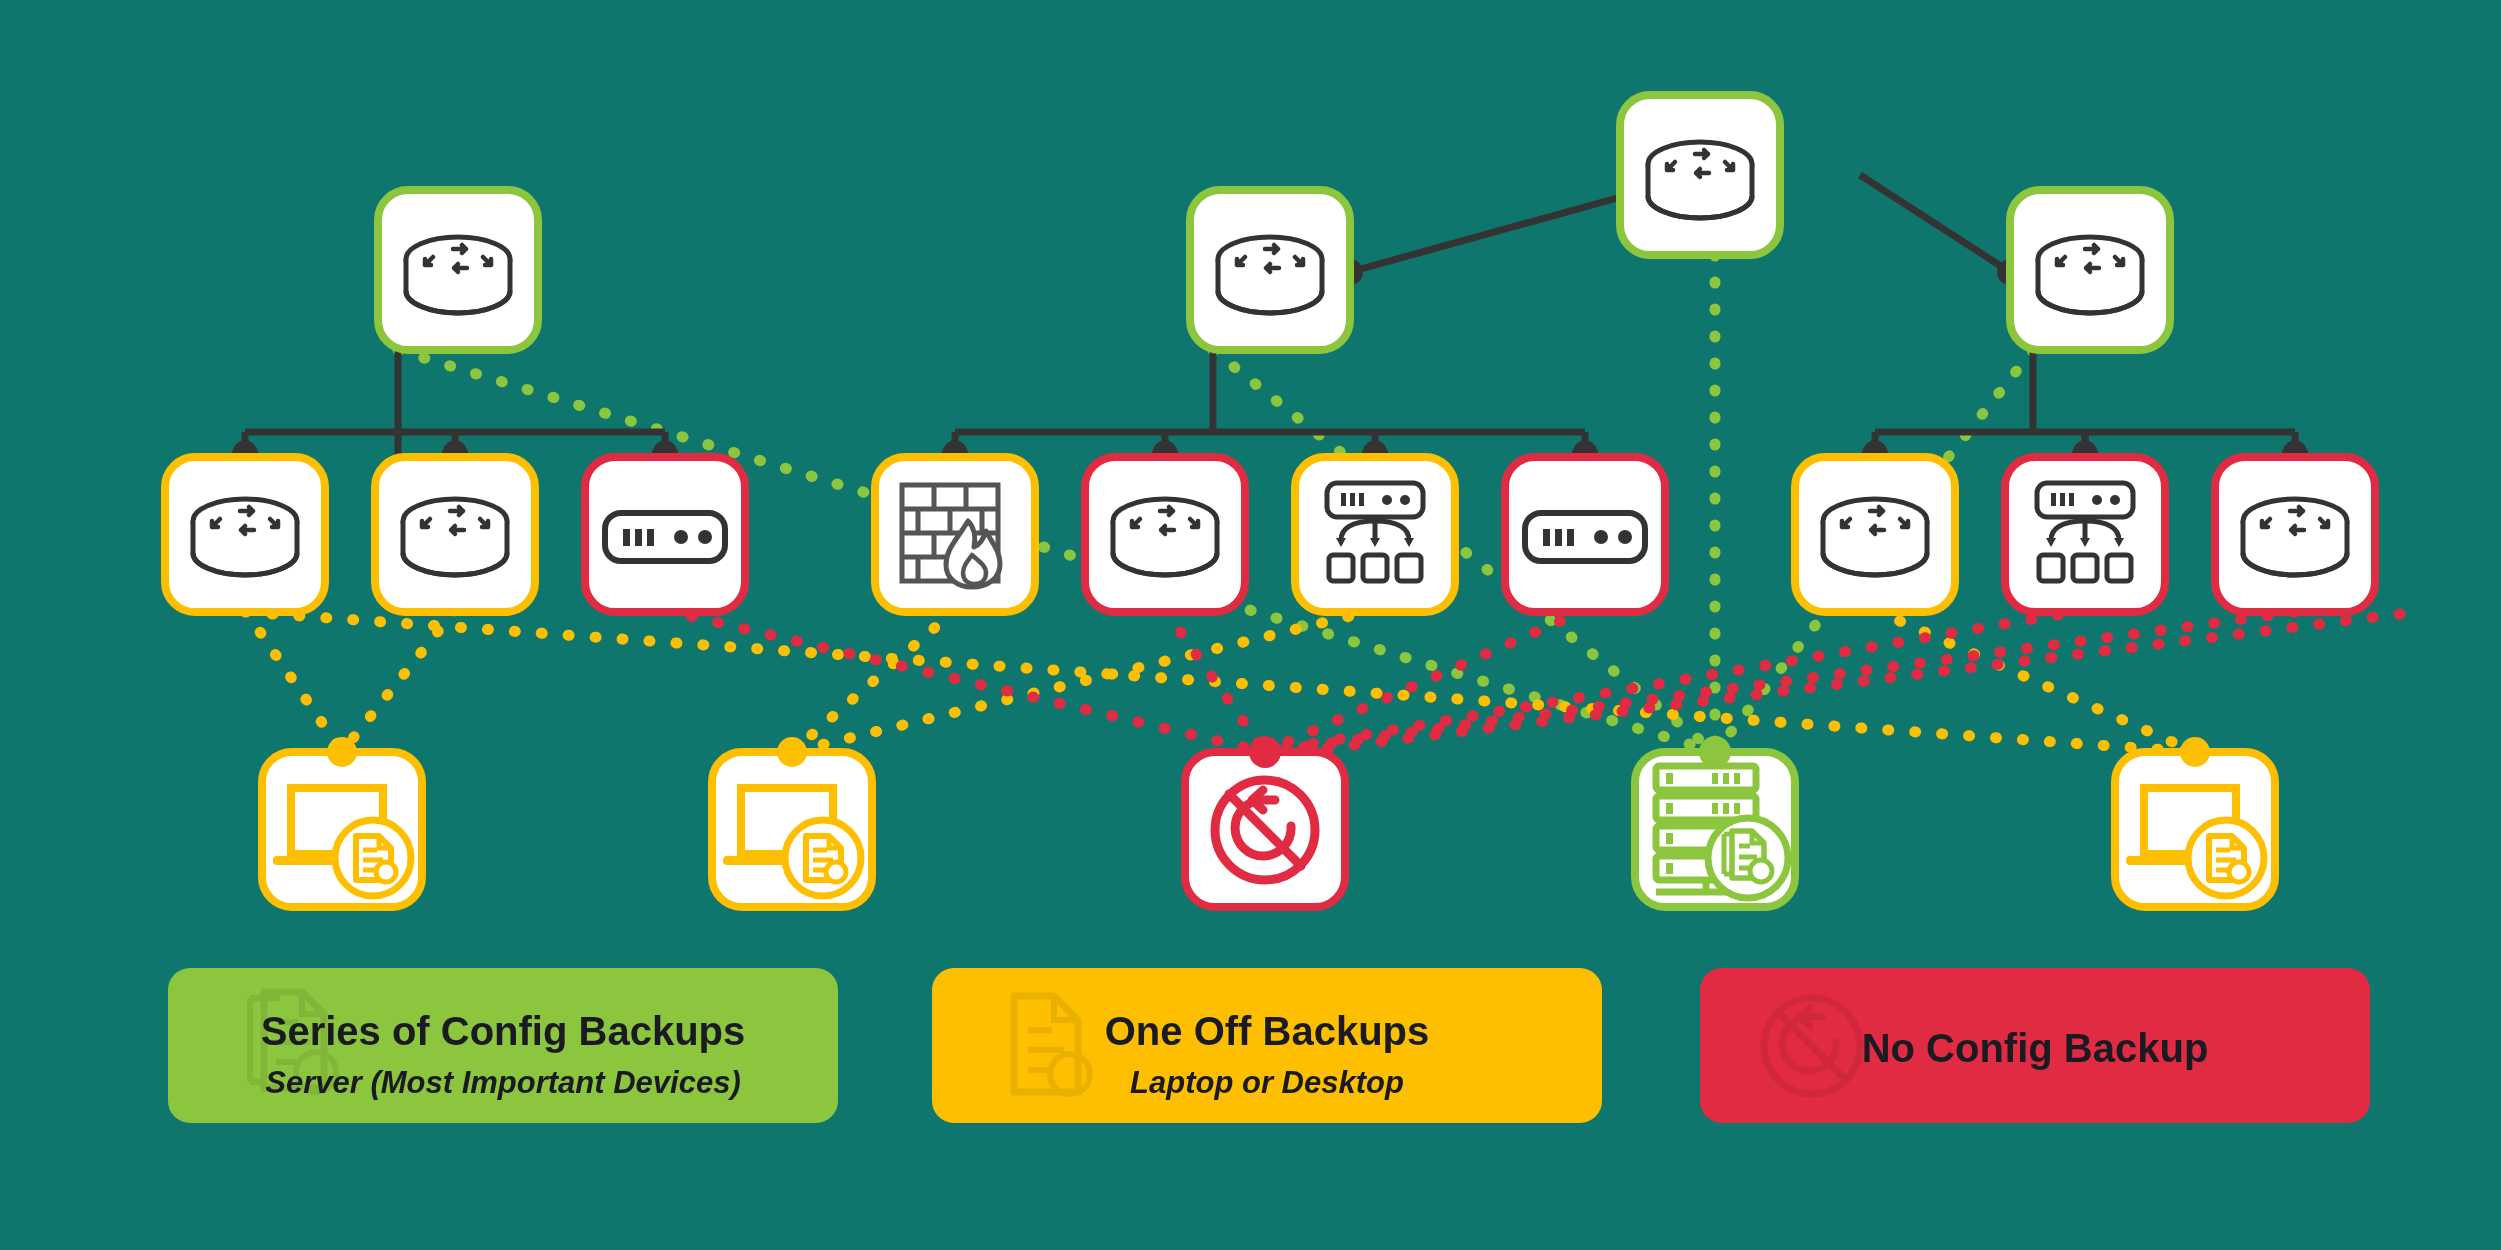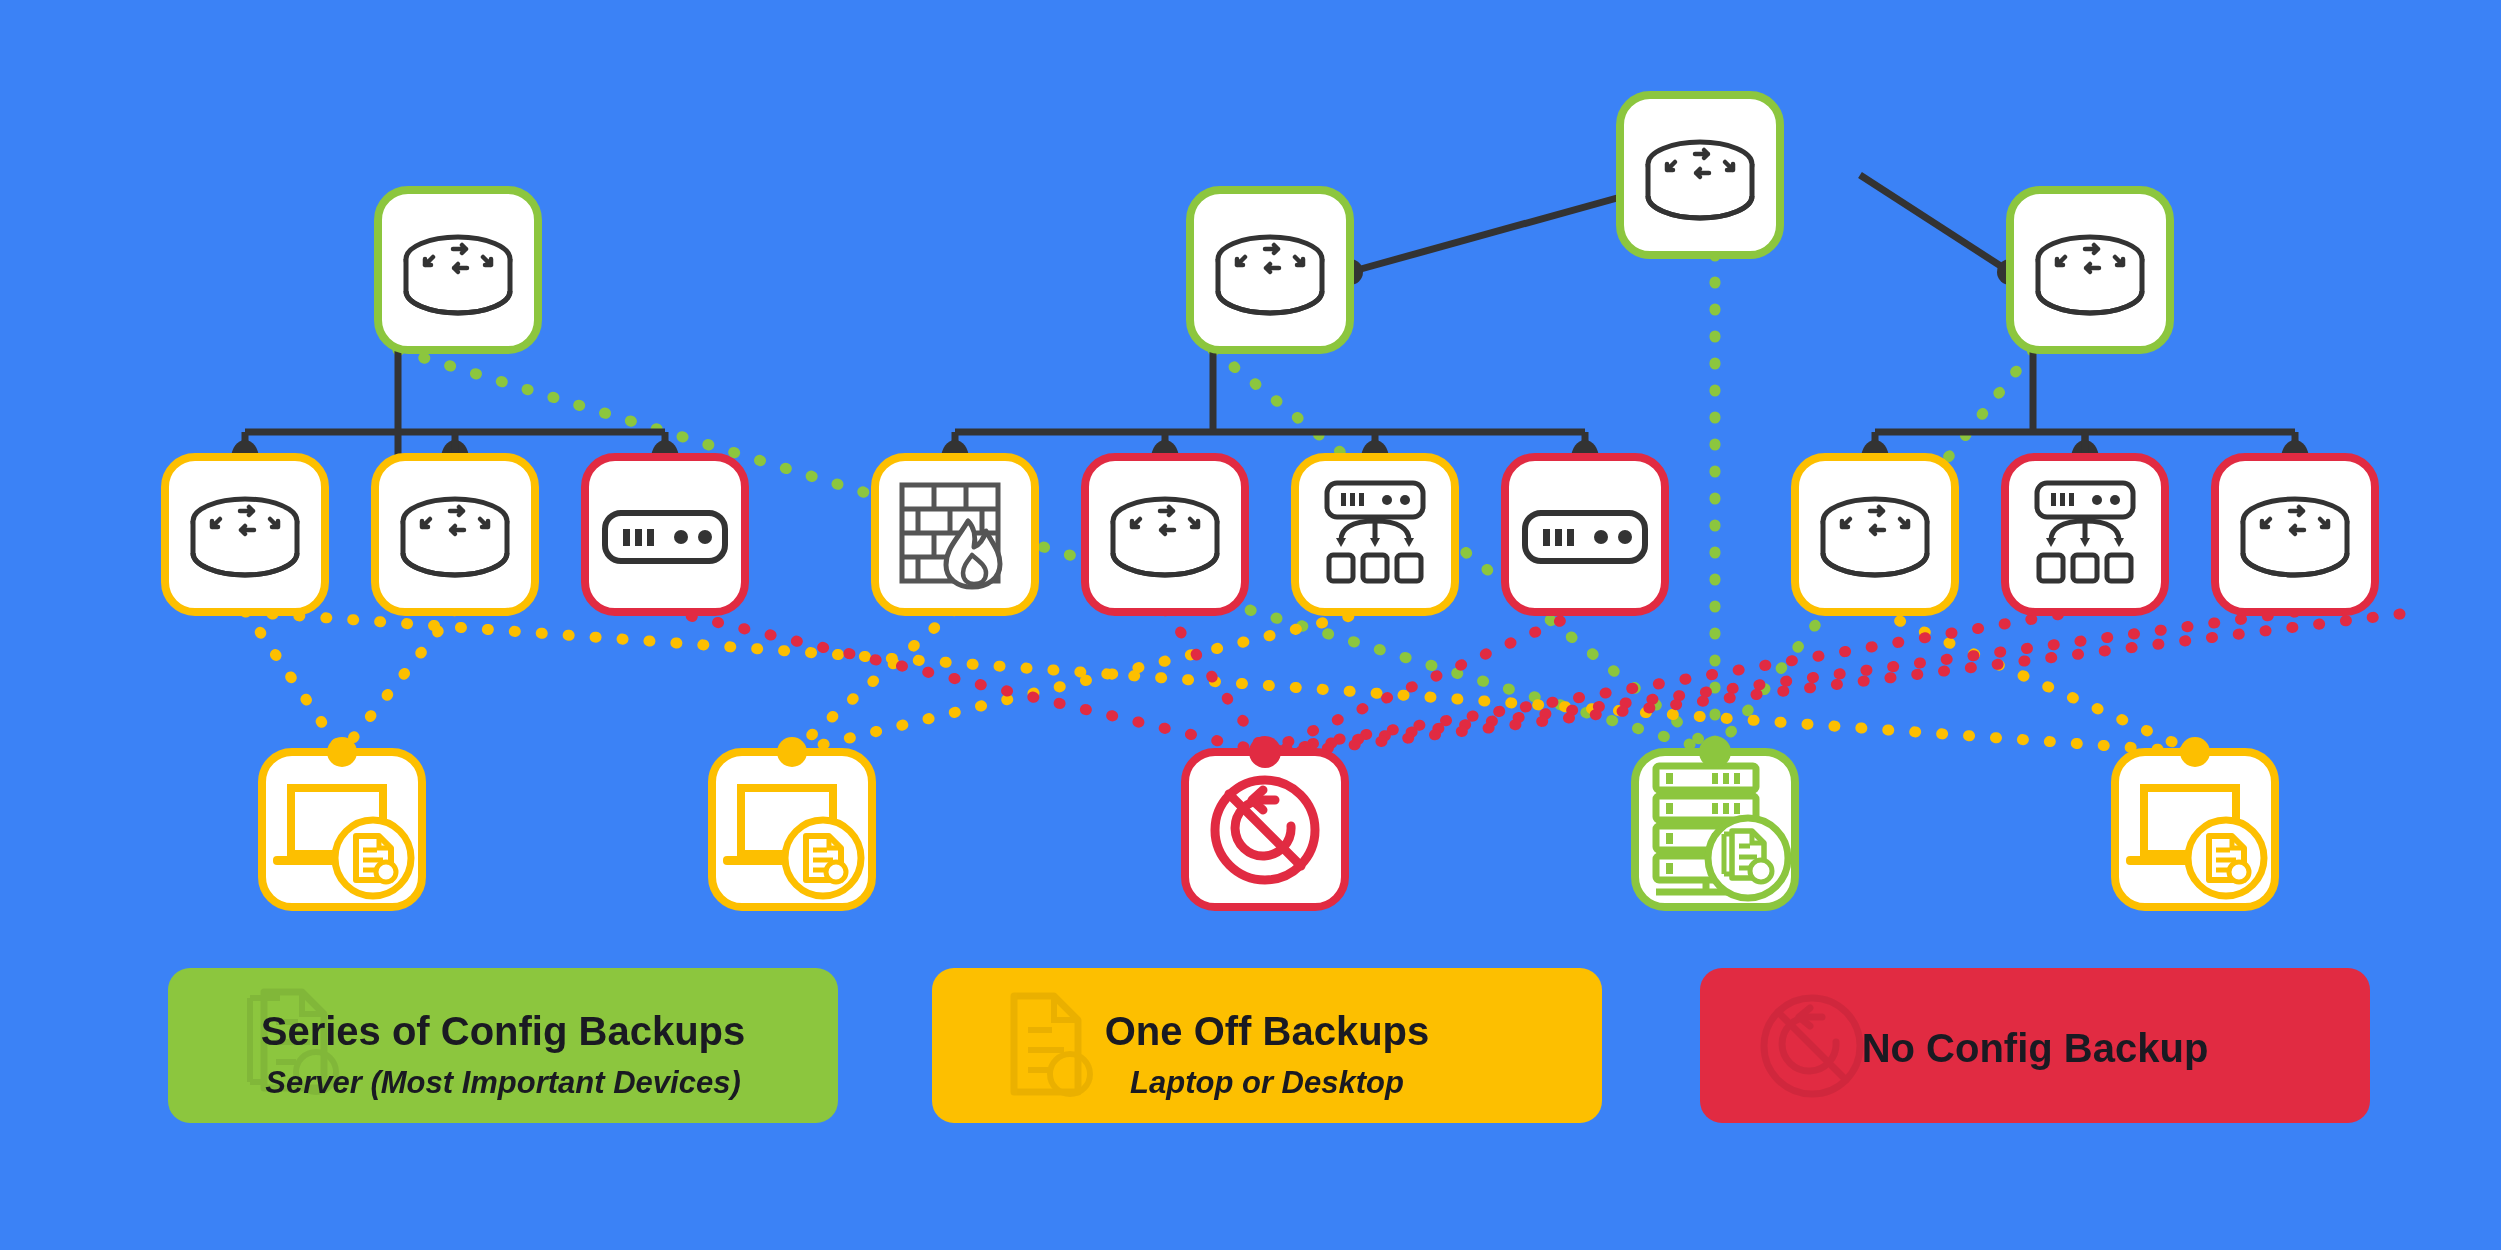--- a/index.html
+++ b/index.html
@@ -11,21 +11,21 @@
   body {
     font-family: "Liberation Sans", sans-serif;
     width: 2501px;
     height: 1250px;
     overflow: hidden;
   }
   #diagram-root {
     position: relative;
     width: 2501px;
     height: 1250px;
-    background: #3b82f6;
+    background: #0f766e;
   }
   #diagram-svg {
     position: absolute;
     top: 0;
     left: 0;
     width: 2501px;
     height: 1250px;
     display: block;
   }
   .legend-label-title {

